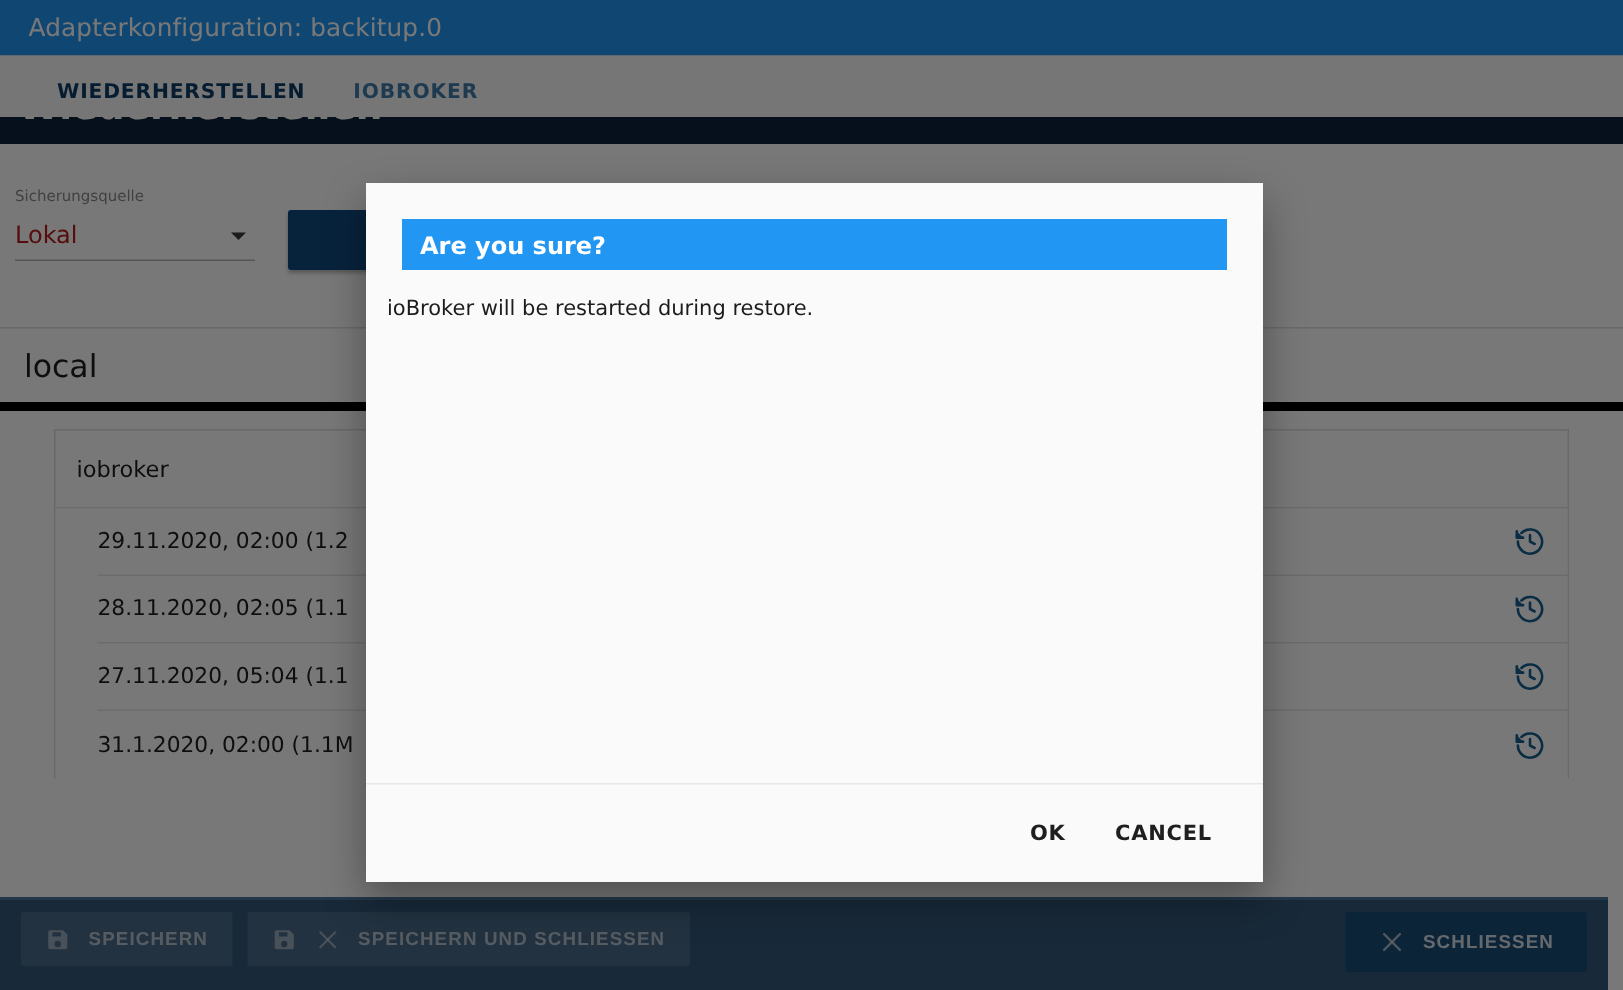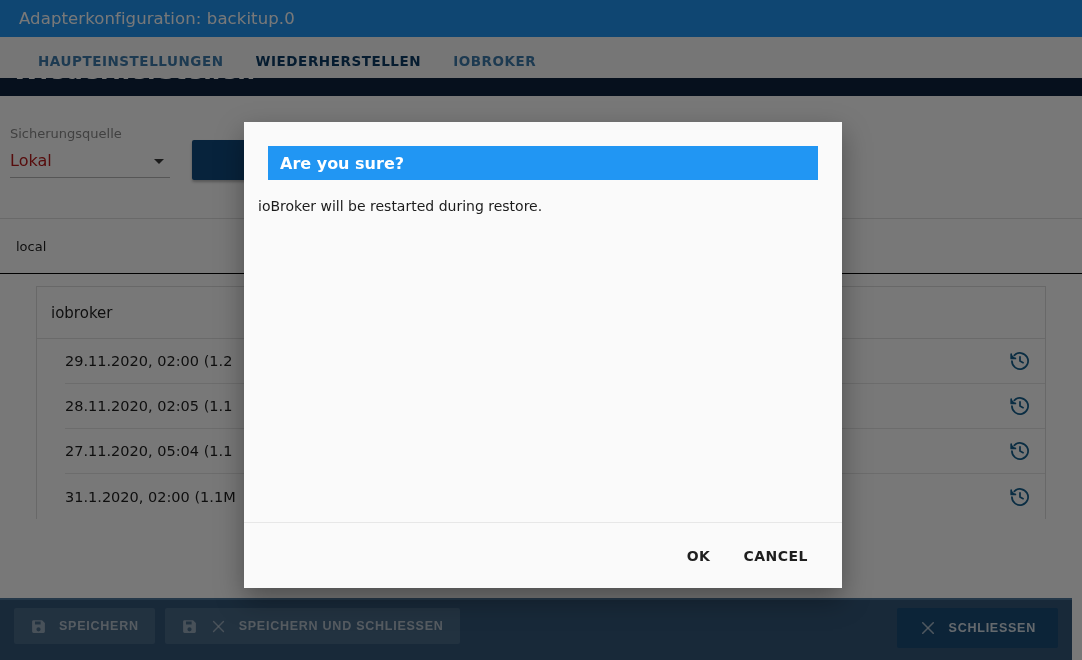--- a/index.html
+++ b/index.html
@@ -100,21 +100,21 @@
     background: #ffffff;
   }
 
   .source-block {
     position: absolute;
     left: 10px;
     top: 30px;
     width: 160px;
   }
   .field-label {
-    font-size: 13px;
+    font-size: 10px;
     color: #8a8a8a;
     margin-bottom: 10px;
   }
   .select {
     position: relative;
     border-bottom: 1px solid #b7b7b7;
     padding-bottom: 7px;
     font-size: 16px;
     color: #b91c1c;
     cursor: pointer;
@@ -157,23 +157,23 @@
 
   .group-header {
     position: absolute;
     left: 0;
     top: 123px;
     width: 1082px;
     height: 55px;
     display: flex;
     align-items: center;
     padding-left: 16px;
-    font-size: 13px;
+    font-size: 21px;
     color: #1f1f1f;
-    border-bottom: 1px solid #000000;
+    border-bottom: 6px solid #000000;
     cursor: pointer;
   }
 
   .sub-panel {
     position: absolute;
     left: 36px;
     top: 190px;
     width: 1010px;
     background: #ffffff;
     border: 1px solid #dedede;
@@ -310,23 +310,20 @@
 
 <div id="root">
 
   <div class="page">
 
     <div class="titlebar">
       <span>Adapterkonfiguration: backitup.0</span>
     </div>
 
     <div class="tabbar">
-      <div class="tab">
-        <span>HAUPTEINSTELLUNGEN</span>
-      </div>
       <div class="tab active">
         <span>WIEDERHERSTELLEN</span>
       </div>
       <div class="tab">
         <span>IOBROKER</span>
       </div>
     </div>
 
     <div class="navyband">
       <span class="cut-title">Wiederherstellen</span>

